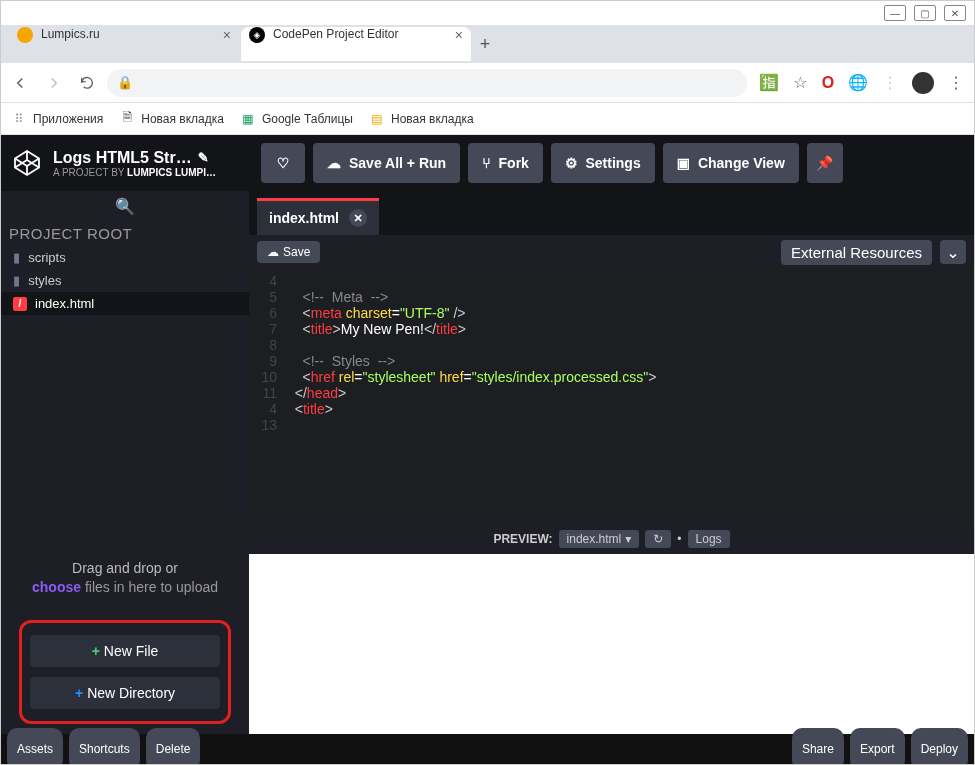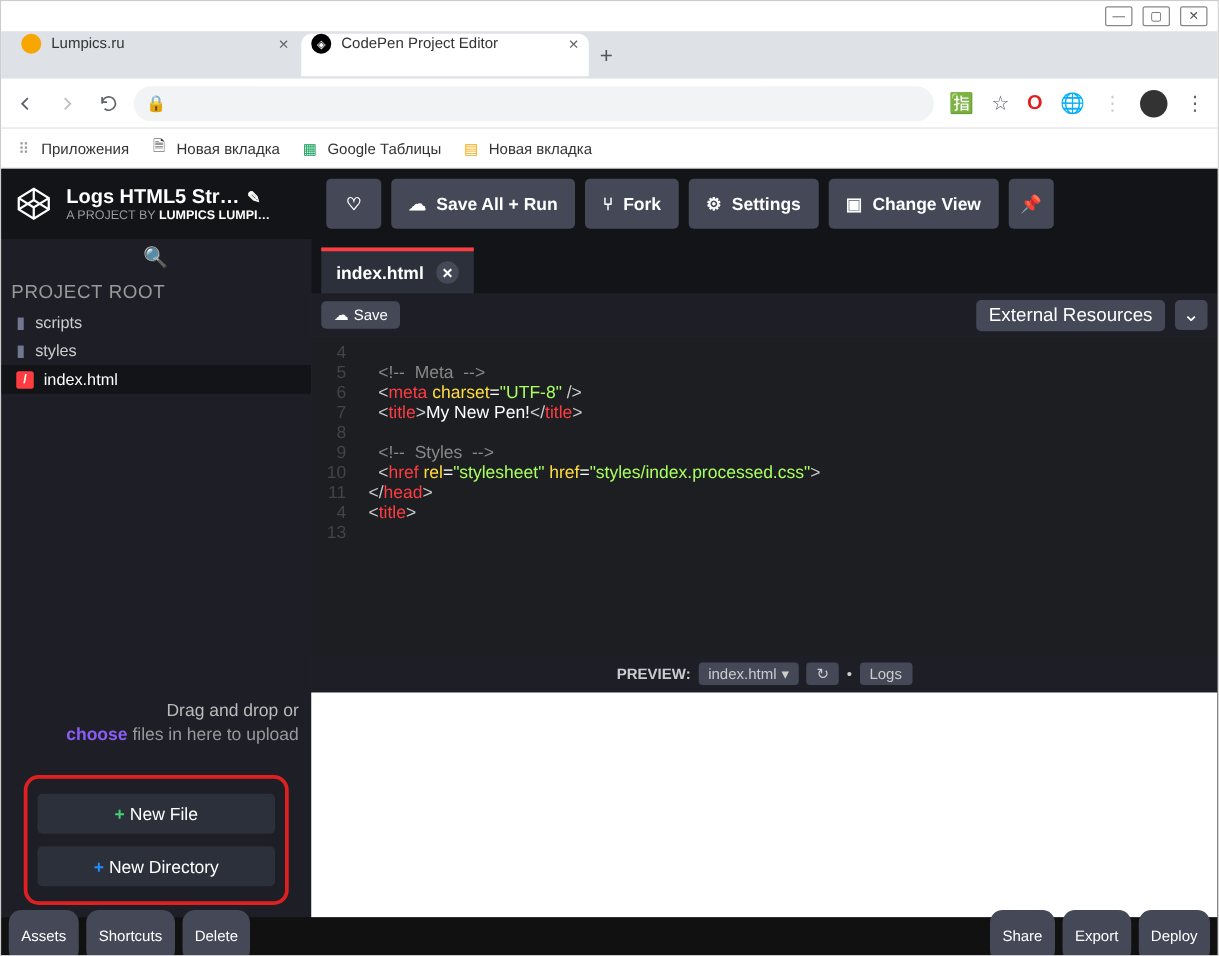--- a/index.html
+++ b/index.html
@@ -42,21 +42,21 @@
 
 .cp-body { flex:1; display:flex; overflow:hidden;}
 .sidebar { width: 248px; background: #1e1f26; display:flex; flex-direction:column; }
 .search-row { height: 30px; display:flex; align-items:center; justify-content:center; color:#999;}
 .proj-root { font-size:15px; color:#999; padding: 4px 8px; letter-spacing:0.5px;}
 .file-item { display:flex; align-items:center; gap:8px; padding: 4px 12px; font-size:13px; color:#ccc; cursor:pointer;}
 .file-item.active { background:#131417; color:#fff;}
 .folder-icon { color:#717790; }
 .html-icon { color:#ff3c41; font-weight:bold; font-size:10px; background:#ff3c41; color:#fff; width:14px;height:14px; display:flex;align-items:center;justify-content:center; border-radius:2px;}
 
-.drop-zone { margin-top:auto; text-align:right; color:#999; padding: 18px 10px 12px; font-size:14px; line-height:1.4;}
+.drop-zone { margin-top:auto; text-align:center; color:#999; padding: 18px 10px 12px; font-size:14px; line-height:1.4;}
 .drop-zone .d1 { color:#bbb; }
 .drop-zone .choose { color:#8b5cf6; font-weight:600; }
 .drop-btns { border: 3px solid #e02020; border-radius: 12px; padding: 12px 8px; display:flex; flex-direction:column; gap:10px; margin: 10px 18px;}
 .db-btn { background:#2c303a; border:none; color:#fff; padding:8px 10px; border-radius:4px; font-size:14px; cursor:pointer; display:flex;align-items:center;justify-content:center;gap:4px;}
 .db-btn .plus-g { color:#47cf73; font-weight:bold;}
 .db-btn .plus-b { color:#248cff; font-weight:bold;}
 
 .editor-area { flex:1; display:flex; flex-direction:column; background:#2c303a;}
 .file-tabs { height:44px; display:flex; align-items:flex-end; background:#131417; padding-left:8px;}
 .ft { background:#2c303a; padding:8px 12px; border-top:3px solid #ff3c41; display:flex; gap:10px; align-items:center; font-size:14px; font-weight:700;}

